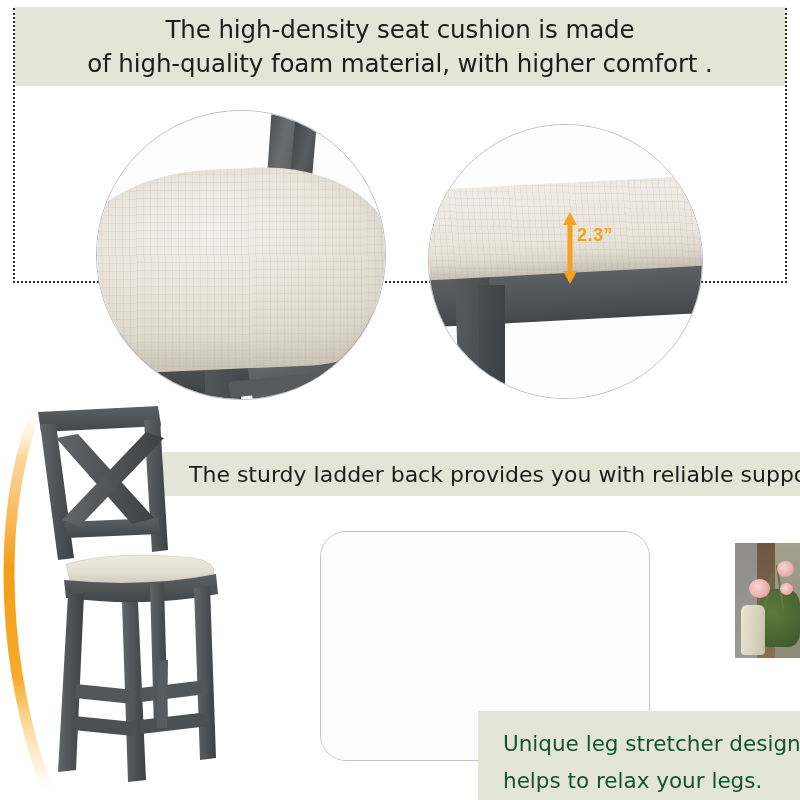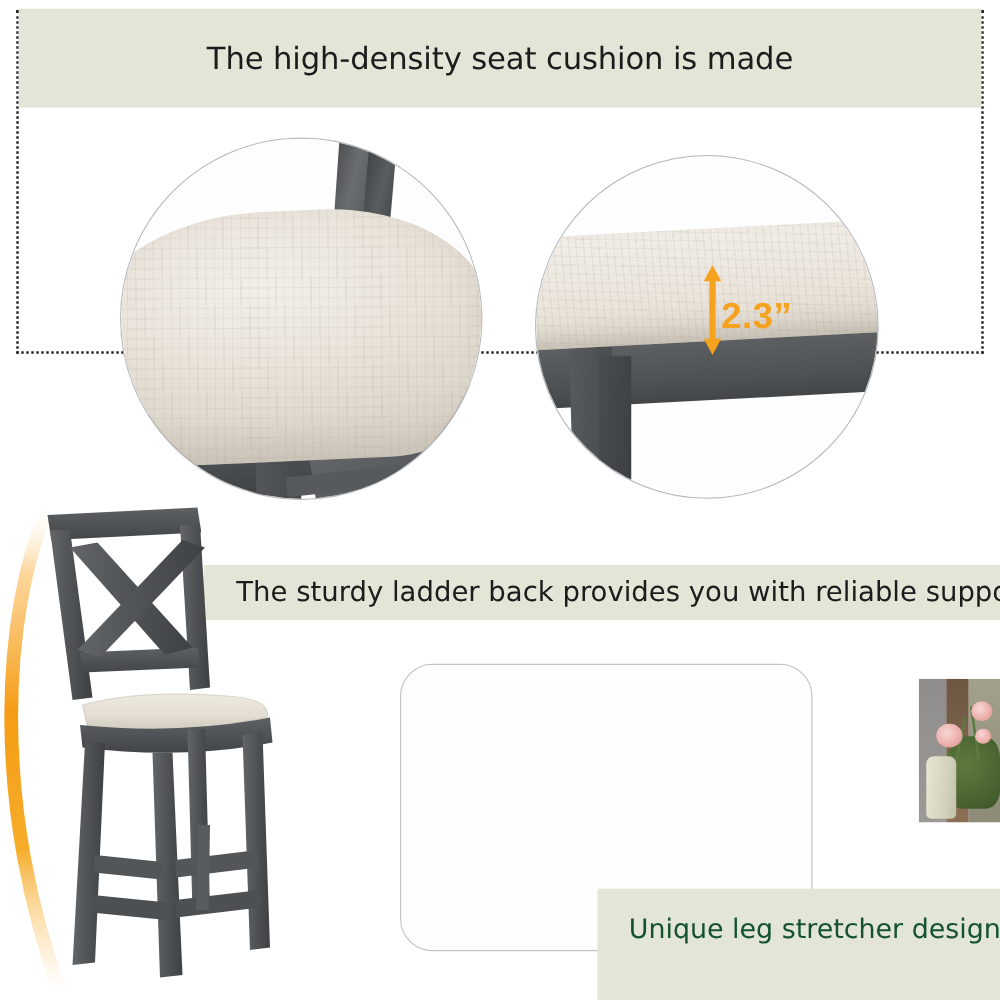--- a/index.html
+++ b/index.html
@@ -170,22 +170,22 @@
   }
   .b-legfront {
     position: absolute; left: 50px; top: 160px; width: 26px; height: 128px;
     background: linear-gradient(95deg,#4a4d4f,#3c3f41);
   }
 
   .dim-arrow {
     position: absolute; left: 133px; top: 87px; width: 16px; height: 72px;
   }
   .dim-label {
-    position: absolute; left: 148px; top: 112px;
-    font-size: 29px; font-weight: bold; color: #f5a21e;
+    position: absolute; left: 148px; top: 100px;
+    font-size: 18px; font-weight: bold; color: #f5a21e;
     font-family: "Liberation Sans", sans-serif;
     letter-spacing: 0.5px;
     white-space: nowrap;
   }
 
   
   .rr-frame {
     position: absolute;
     left: 320px; top: 531px; width: 330px; height: 230px;
     border: 1px solid #c2c5c8;
@@ -230,20 +230,21 @@
 </style>
 </head>
 <body>
 
 <div id="page">
 
   <div class="dotted-box"></div>
 
   <div class="band band-top">
     <div class="line">The high-density seat cushion is made</div>
+    <div class="line">of high-quality foam material, with higher comfort .</div>
   </div>
 
   <div class="circle-frame circle-a">
     <div class="photo-inner">
       <div class="a-bg"></div>
       <div class="a-backpost"></div>
       <div class="a-backpost2"></div>
       <div class="a-rail"></div>
       <div class="a-railshade"></div>
       <div class="a-leg"></div>
@@ -382,15 +383,16 @@
     <div class="fl-stem" style="left:32px; top:30px; width:2px; height:42px; transform:rotate(12deg);"></div>
     <div class="fl-stem" style="left:44px; top:22px; width:2px; height:44px; transform:rotate(-8deg);"></div>
     <div class="fl-rose" style="left:14px; top:36px; width:21px; height:19px;"></div>
     <div class="fl-rose" style="left:42px; top:18px; width:17px; height:16px;"></div>
     <div class="fl-rose" style="left:45px; top:40px; width:13px; height:12px;"></div>
     <div class="fl-vase"></div>
   </div>
 
   <div class="band band-bot">
     <div class="line">Unique leg stretcher design</div>
+    <div class="line">helps to relax your legs.</div>
   </div>
 
 </div>
 
 </body></html>

